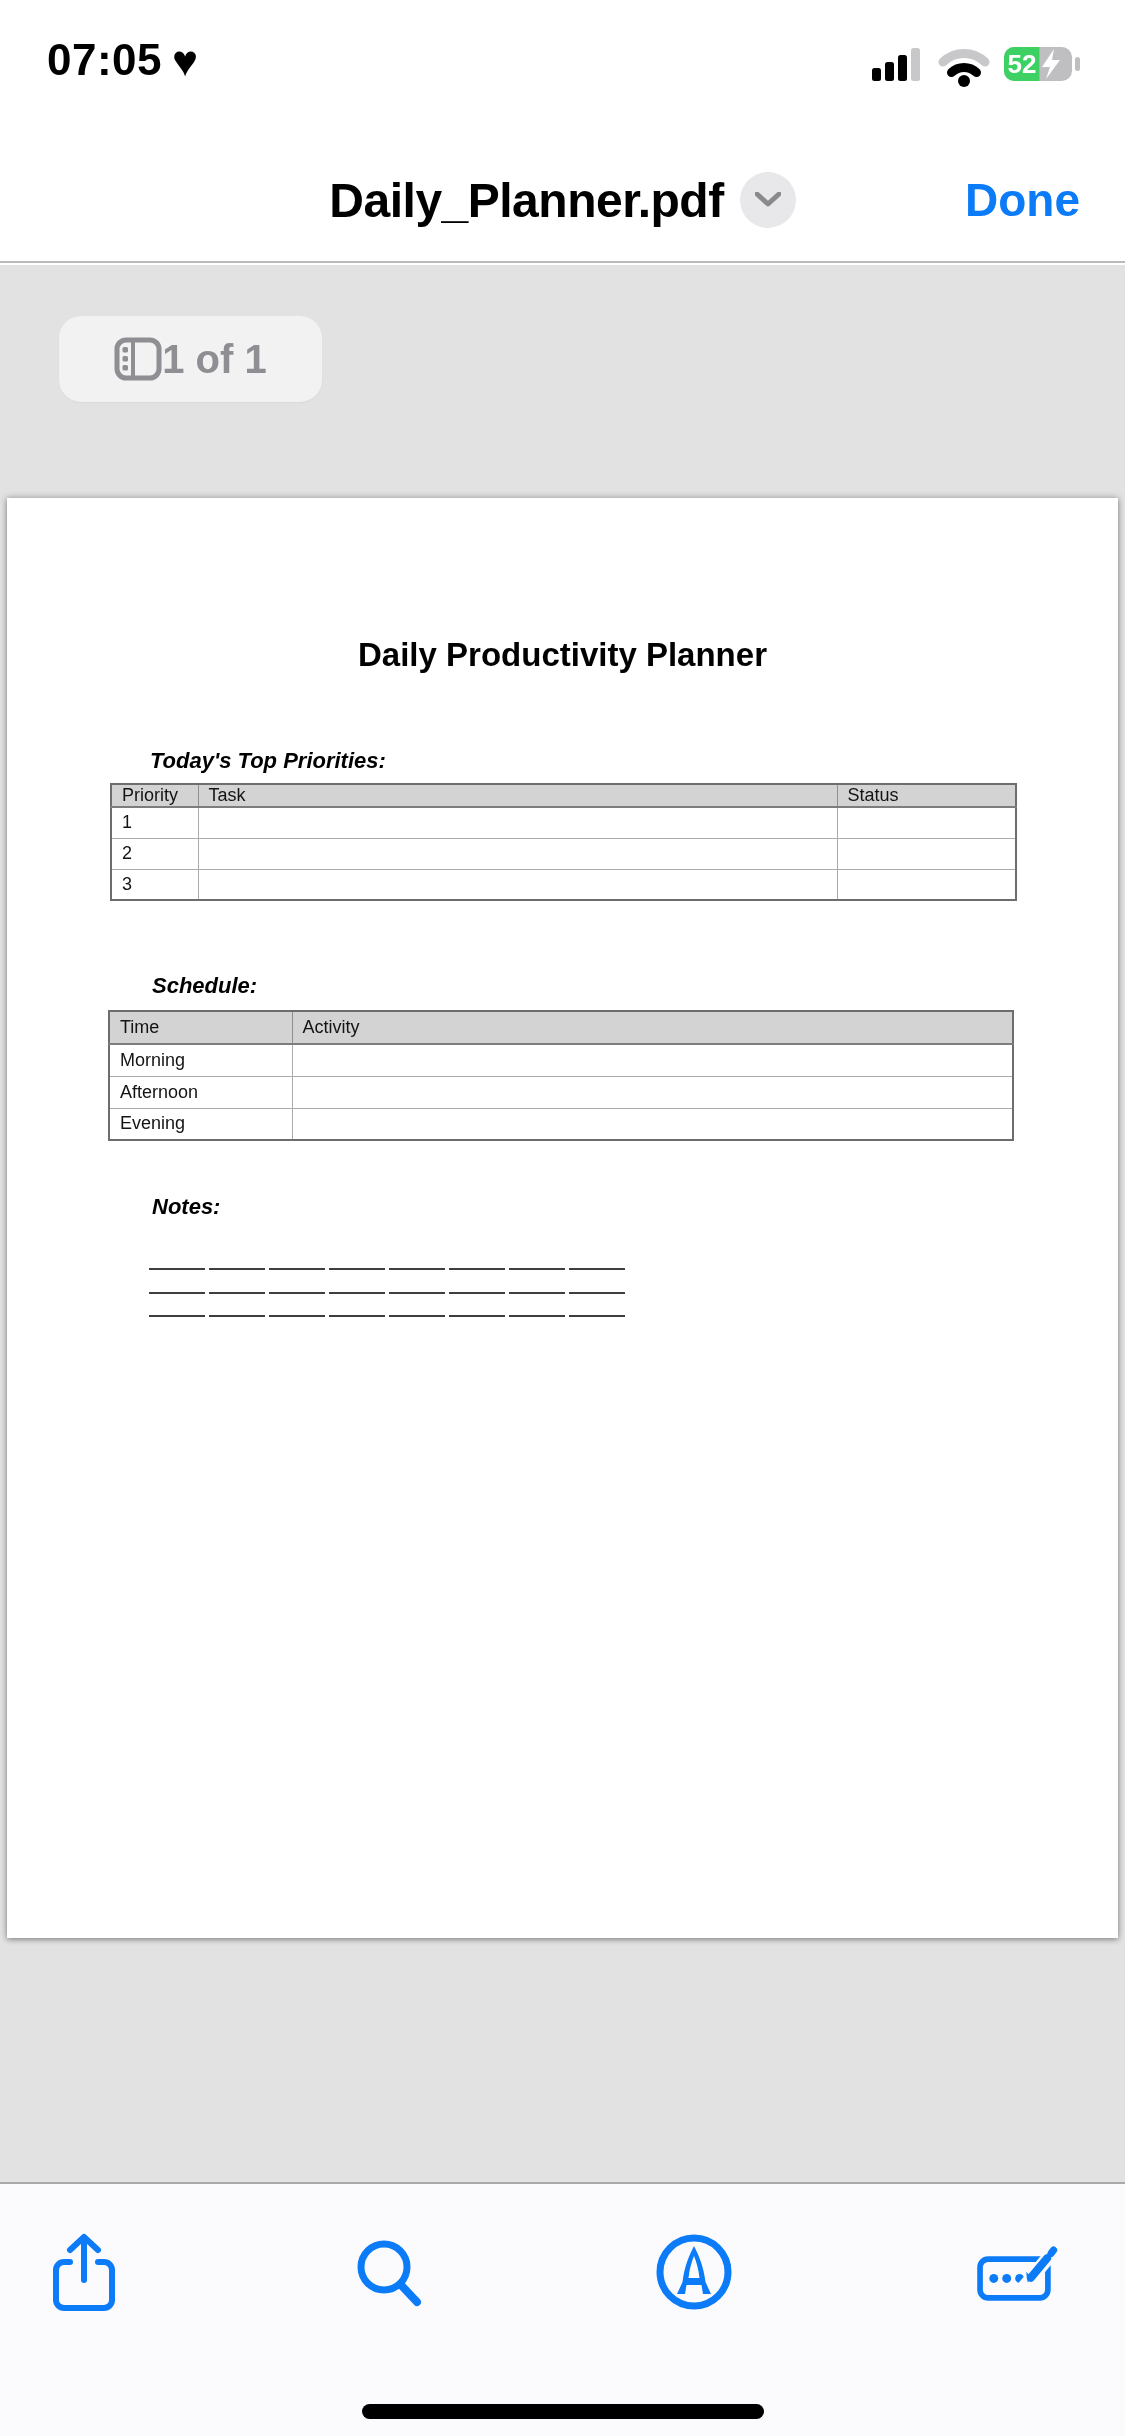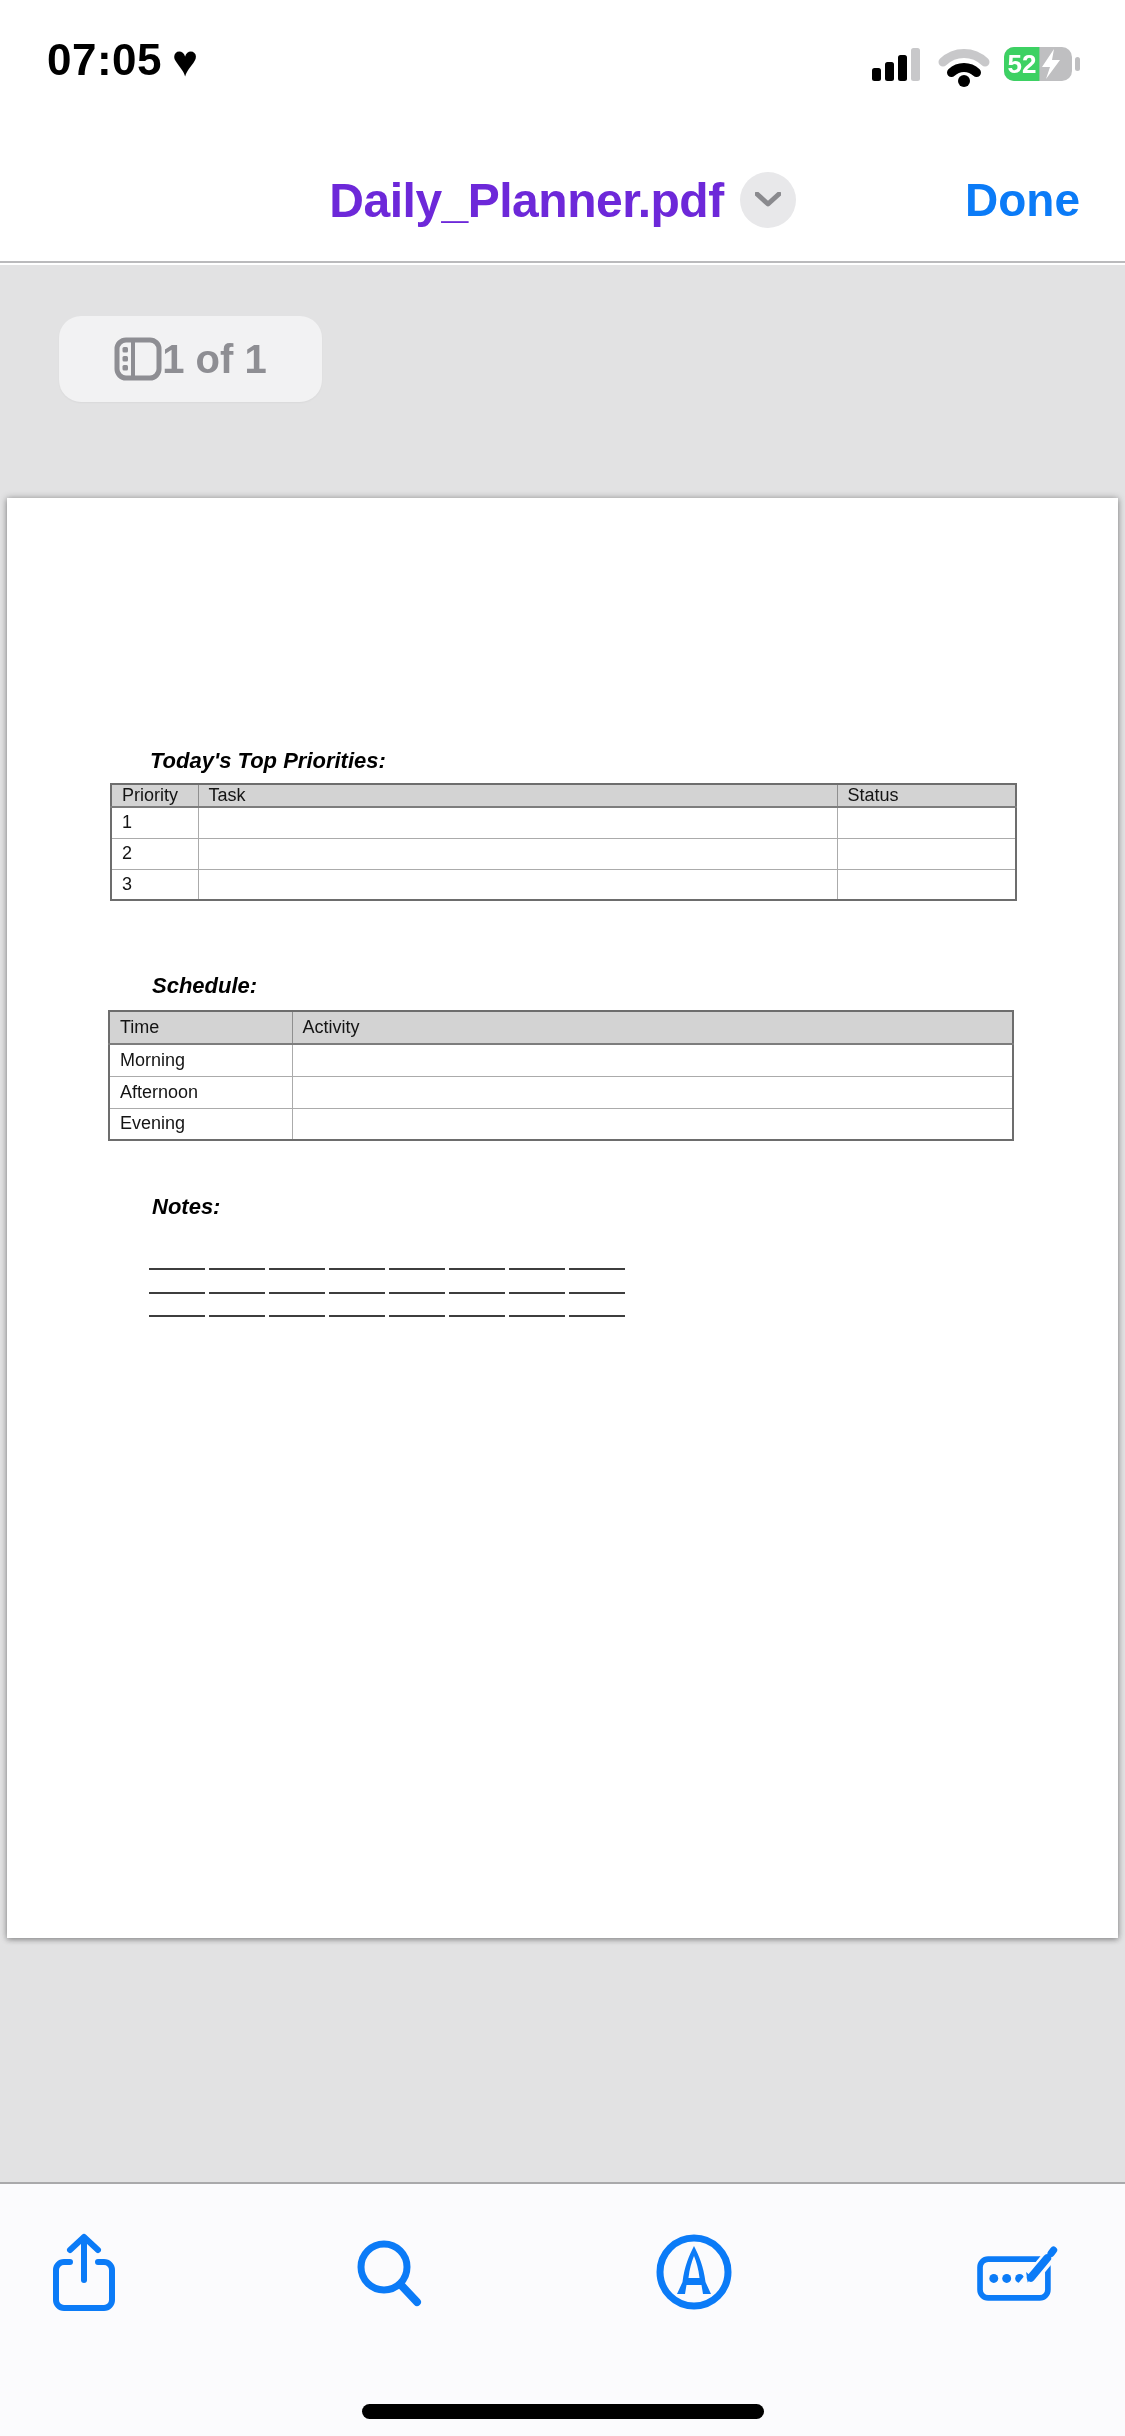--- a/index.html
+++ b/index.html
@@ -19,21 +19,21 @@
     position:absolute; left:47px; top:30px; height:60px;
     display:flex; align-items:center; gap:10px;
     font-size:44px; font-weight:700; color:#000; letter-spacing:0.5px;
   }
   .heart{ font-size:44px; line-height:1; transform:translateY(1px); }
   .status-icons{ position:absolute; left:872px; top:40px; }
   .nav-title-group{
     position:absolute; left:0; top:168px; width:1125px; height:64px;
     display:flex; align-items:center; justify-content:center; gap:16px;
   }
-  .nav-title{ font-size:48px; font-weight:700; color:#6d28d9; letter-spacing:-0.5px; }
+  .nav-title{ font-size:48px; font-weight:700; color:#000000; letter-spacing:-0.5px; }
   .chevron-btn{
     width:56px; height:56px; border-radius:50%; background:#e8e8ea;
     display:flex; align-items:center; justify-content:center;
   }
   .done-btn{
     position:absolute; right:45px; top:168px; height:64px;
     display:flex; align-items:center;
     font-size:46px; font-weight:700; color:#0b7bf7;
   }
   
@@ -162,20 +162,21 @@
         <rect x="3" y="3" width="42" height="38" rx="9" fill="none" stroke="#8e8e93" stroke-width="5"></rect>
         <line x1="19" y1="4" x2="19" y2="40" stroke="#8e8e93" stroke-width="4"></line>
         <rect x="8.5" y="10" width="5.5" height="5.5" rx="1.5" fill="#8e8e93"></rect>
         <rect x="8.5" y="19" width="5.5" height="5.5" rx="1.5" fill="#8e8e93"></rect>
         <rect x="8.5" y="28" width="5.5" height="5.5" rx="1.5" fill="#8e8e93"></rect>
       </svg>
       <span class="pill-label">1 of 1</span>
     </div>
 
     <div class="pdf-page">
+      <div class="doc-title">Daily Productivity Planner</div>
 
       <div class="sec-heading h-priorities">Today's Top Priorities:</div>
 
       <table class="doc-table t-priorities">
         <colgroup>
             <col style="width:87px">
             <col style="width:639px">
             <col style="width:179px">
           </colgroup>
         <tbody>

